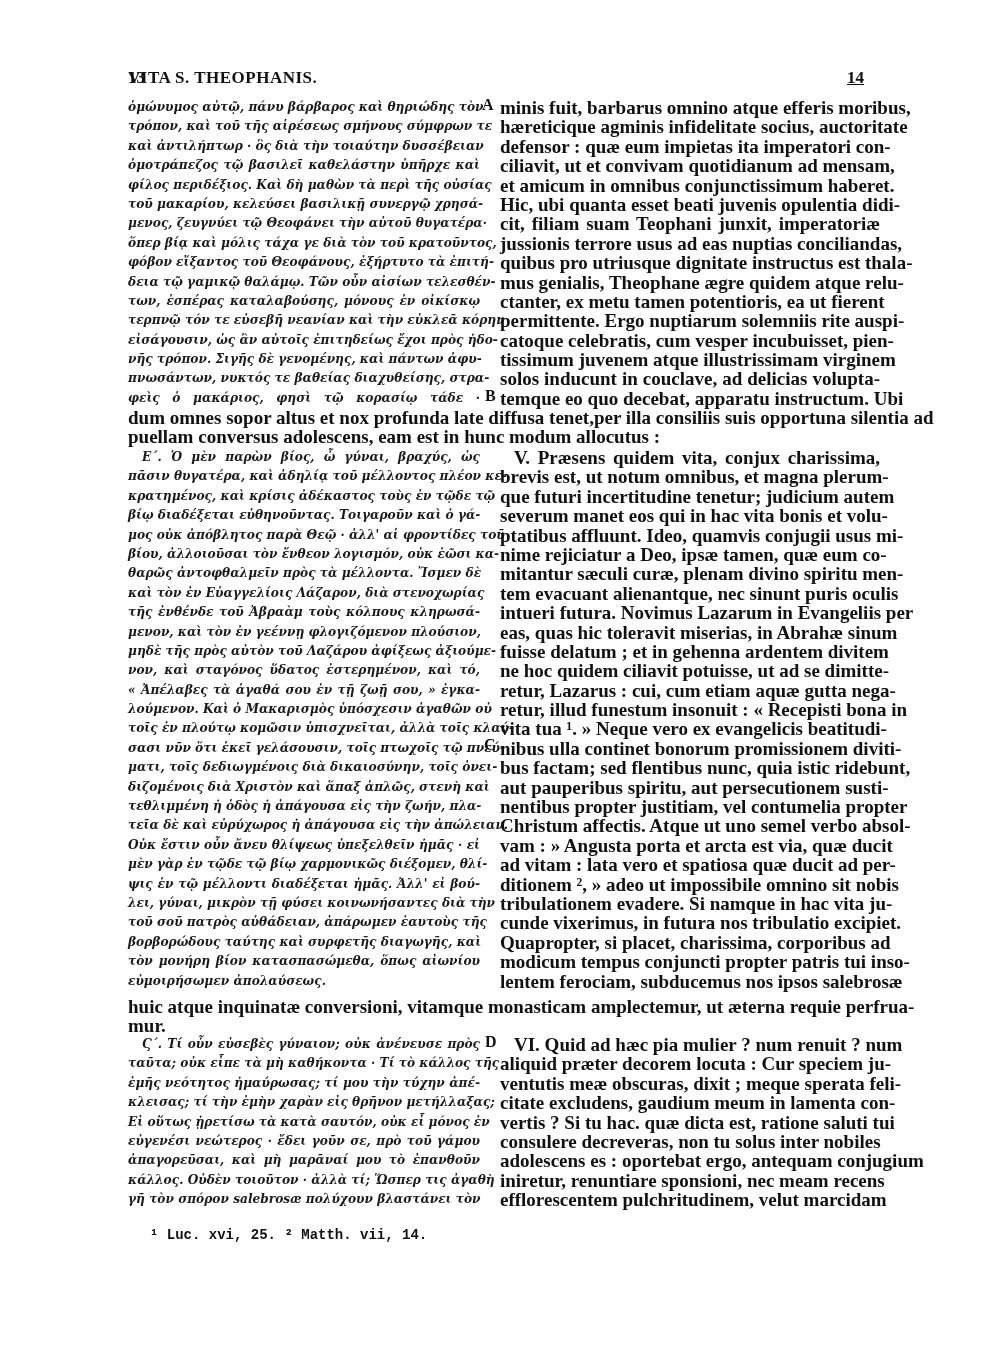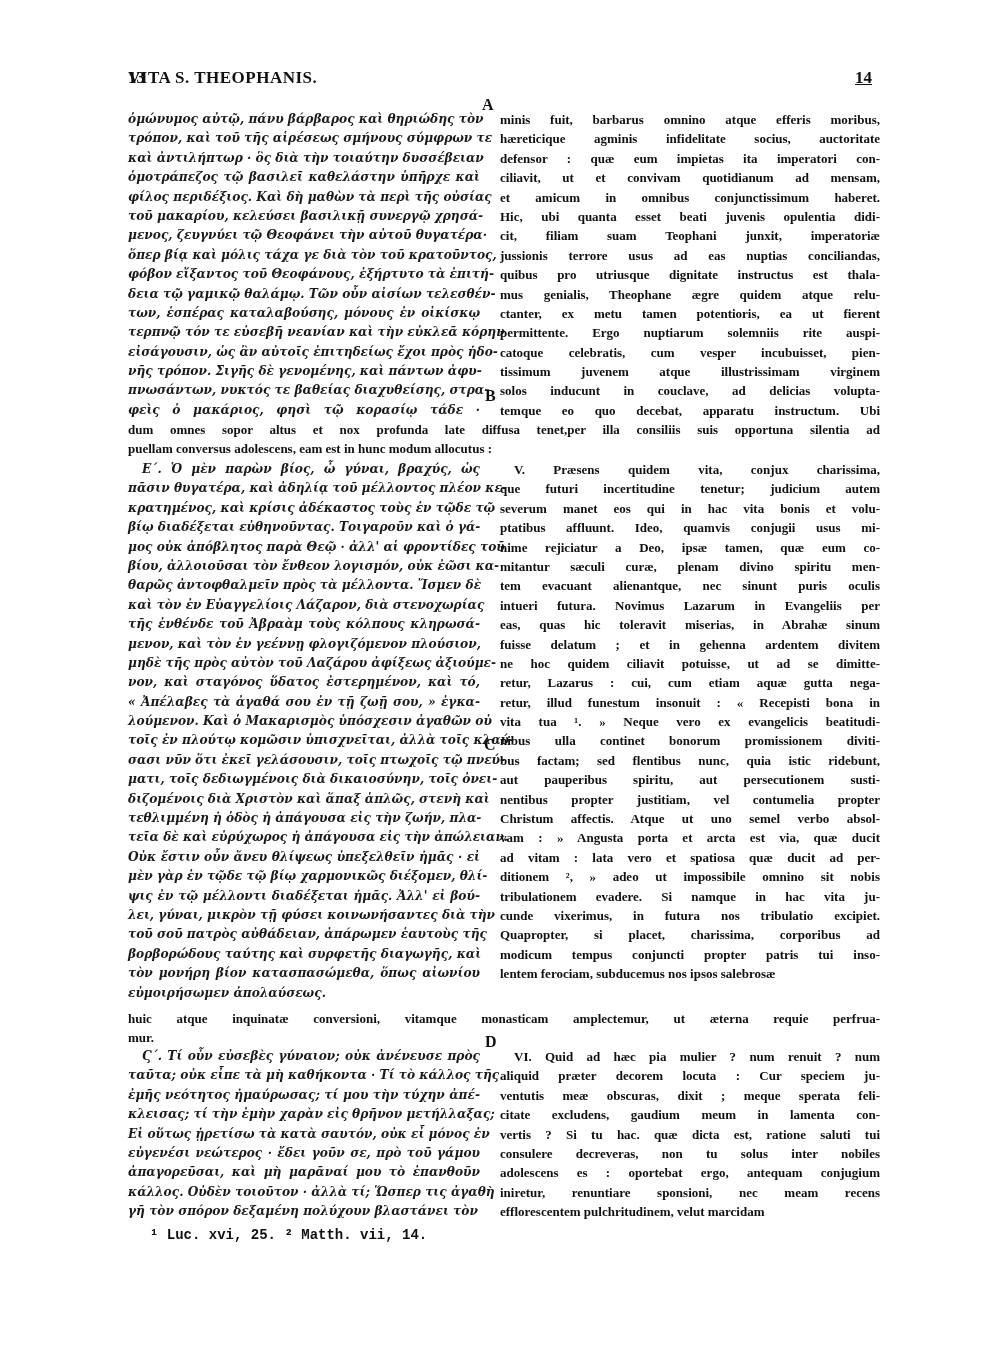--- a/index.html
+++ b/index.html
@@ -1,25 +1,25 @@
 <!DOCTYPE html>
 <html><head>
 <meta charset="utf-8">
 <style>
   html, body { margin:0; padding:0; background:#ffffff; }
   body { width:1000px; height:1366px; position:relative; overflow:hidden;
          font-family:"DejaVu Serif", "Liberation Serif", serif; color:#111; }
   .header { position:absolute; top:68px; left:128px; width:752px; height:24px;
             font-family:"Liberation Serif", serif; font-weight:bold; font-size:17px; }
   .header .pl { position:absolute; left:0; top:0;text-align:center; }
-  .header .pr { position:absolute; right:8px; top:0;text-decoration:underline; }
+  .header .pr { position:absolute; right:16px; top:0;text-decoration:underline; }
   .header .title { position:absolute; left:0; right:0; text-align:left; top:0; letter-spacing:0.5px; }
-  .col { position:absolute; font-size:13.1px; line-height:19.4px;margin-top:12px; }
+  .col { position:absolute; font-size:13.1px; line-height:19.4px; }
   .gr { font-family:"DejaVu Serif", serif; font-style:italic; font-weight:bold; font-size:12.2px; color:#1a1a1a; }
-  .la { font-family:"Liberation Serif", serif; font-weight:bold; font-size:13px; }
+  .la { font-family:"Liberation Serif", serif; font-weight:bold; font-size:19px; }
   .line { white-space:nowrap; text-align:justify; text-align-last:justify; display:block; height:19.4px; overflow:visible; }
   .line.last { text-align-last:left; }
   .ind { padding-left:14px; }
   .marker { position:absolute; font-family:"Liberation Serif", serif; font-weight:bold; font-size:16px; }
   .full { position:absolute; left:128px; width:752px; }
   .foot { position:absolute; left:150px; top:1227px; font-family:Liberation Mono, monospace; font-weight:bold; font-size:14px; }
 </style>
 </head>
 <body>
 
@@ -99,20 +99,21 @@
     <span class="line">ψις ἐν τῷ μέλλοντι διαδέξεται ἡμᾶς. Ἀλλ' εἰ βού-</span>
     <span class="line">λει, γύναι, μικρὸν τῇ φύσει κοινωνήσαντες διὰ τὴν</span>
     <span class="line">τοῦ σοῦ πατρὸς αὐθάδειαν, ἀπάρωμεν ἑαυτοὺς τῆς</span>
     <span class="line">βορβορώδους ταύτης καὶ συρφετῆς διαγωγῆς, καὶ</span>
     <span class="line">τὸν μονήρη βίον κατασπασώμεθα, ὅπως αἰωνίου</span>
     <span class="line last">εὐμοιρήσωμεν ἀπολαύσεως.</span>
   </div>
 <span class="marker" style="left:484px; top:736px;">C</span>
 <div class="col la" id="b2l" style="left:500px; top:448px; width:380px;">
     <span class="line ind">V. Præsens quidem vita, conjux charissima,</span>
+    <span class="line">brevis est, ut notum omnibus, et magna plerum-</span>
     <span class="line">que futuri incertitudine tenetur; judicium autem</span>
     <span class="line">severum manet eos qui in hac vita bonis et volu-</span>
     <span class="line">ptatibus affluunt. Ideo, quamvis conjugii usus mi-</span>
     <span class="line">nime rejiciatur a Deo, ipsæ tamen, quæ eum co-</span>
     <span class="line">mitantur sæculi curæ, plenam divino spiritu men-</span>
     <span class="line">tem evacuant alienantque, nec sinunt puris oculis</span>
     <span class="line">intueri futura. Novimus Lazarum in Evangeliis per</span>
     <span class="line">eas, quas hic toleravit miserias, in Abrahæ sinum</span>
     <span class="line">fuisse delatum ; et in gehenna ardentem divitem</span>
     <span class="line">ne hoc quidem ciliavit potuisse, ut ad se dimitte-</span>
@@ -141,21 +142,21 @@
 
 <div class="col gr" id="b3g" style="left:128px; top:1035px; width:352px;">
     <span class="line ind">Ϛ΄. Τί οὖν εὐσεβὲς γύναιον; οὐκ ἀνένευσε πρὸς</span>
     <span class="line">ταῦτα; οὐκ εἶπε τὰ μὴ καθήκοντα · Τί τὸ κάλλος τῆς</span>
     <span class="line">ἐμῆς νεότητος ἠμαύρωσας; τί μου τὴν τύχην ἀπέ-</span>
     <span class="line">κλεισας; τί τὴν ἐμὴν χαρὰν εἰς θρῆνον μετήλλαξας;</span>
     <span class="line">Εἰ οὕτως ᾑρετίσω τὰ κατὰ σαυτόν, οὐκ εἶ μόνος ἐν</span>
     <span class="line">εὐγενέσι νεώτερος · ἔδει γοῦν σε, πρὸ τοῦ γάμου</span>
     <span class="line">ἀπαγορεῦσαι, καὶ μὴ μαρᾶναί μου τὸ ἐπανθοῦν</span>
     <span class="line">κάλλος. Οὐδὲν τοιοῦτον · ἀλλὰ τί; Ὥσπερ τις ἀγαθὴ</span>
-    <span class="line last">γῆ τὸν σπόρον δεξαμένη πολύχουν βλαστάνει τὸν</span>
+    <span class="line last">γῆ τὸν σπόρον salebrosæ πολύχουν βλαστάνει τὸν</span>
   </div>
 <span class="marker" style="left:485px; top:1033px;">D</span>
 <div class="col la" id="b3l" style="left:500px; top:1035px; width:380px;">
     <span class="line ind">VI. Quid ad hæc pia mulier ? num renuit ? num</span>
     <span class="line">aliquid præter decorem locuta : Cur speciem ju-</span>
     <span class="line">ventutis meæ obscuras, dixit ; meque sperata feli-</span>
     <span class="line">citate excludens, gaudium meum in lamenta con-</span>
     <span class="line">vertis ? Si tu hac. quæ dicta est, ratione saluti tui</span>
     <span class="line">consulere decreveras, non tu solus inter nobiles</span>
     <span class="line">adolescens es : oportebat ergo, antequam conjugium</span>

